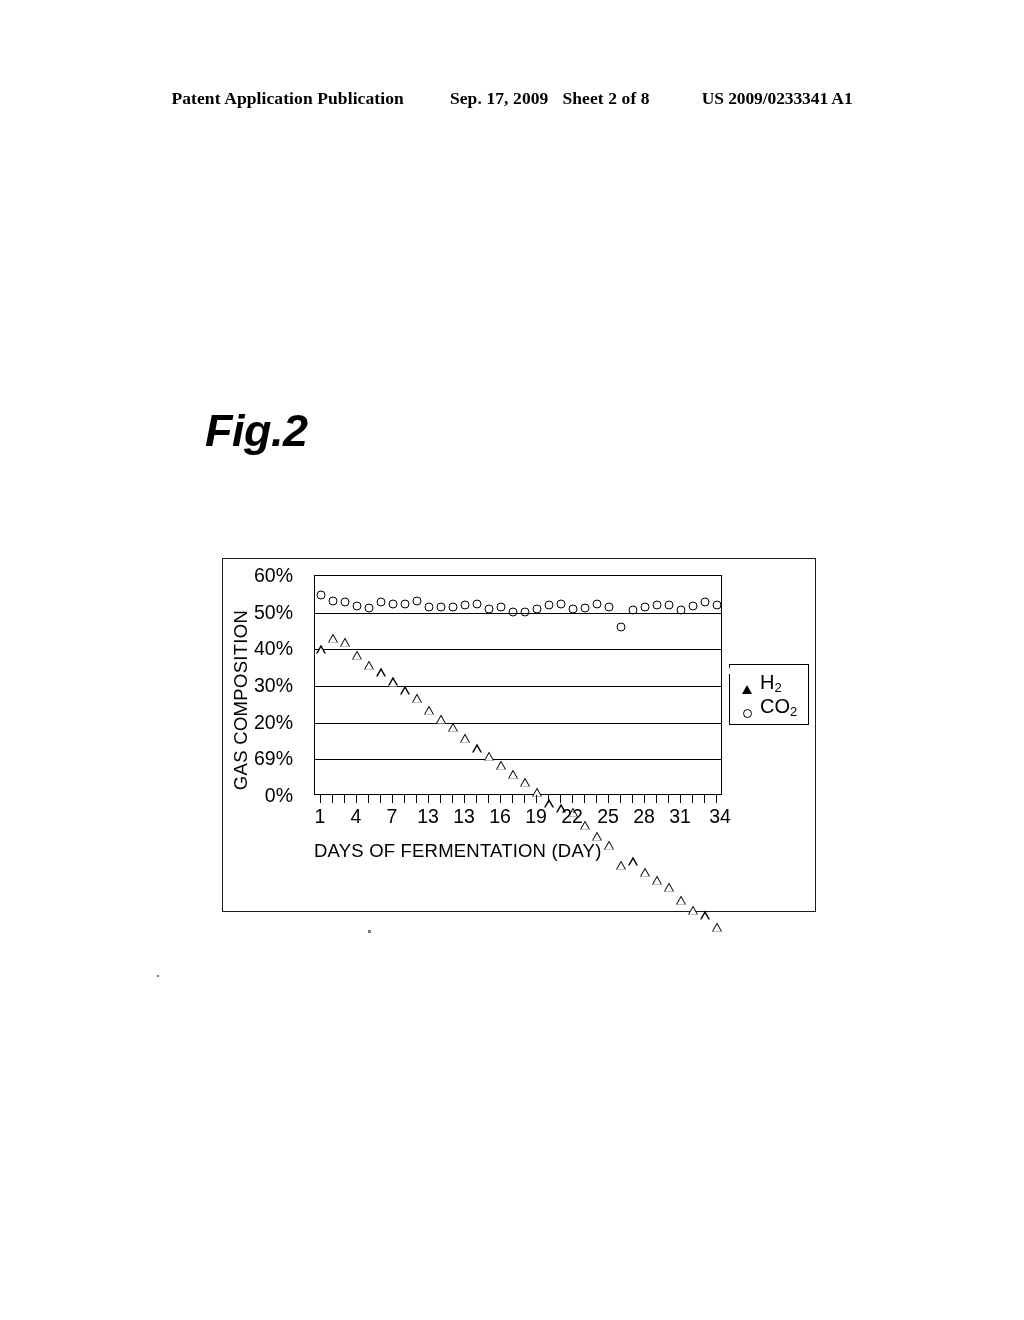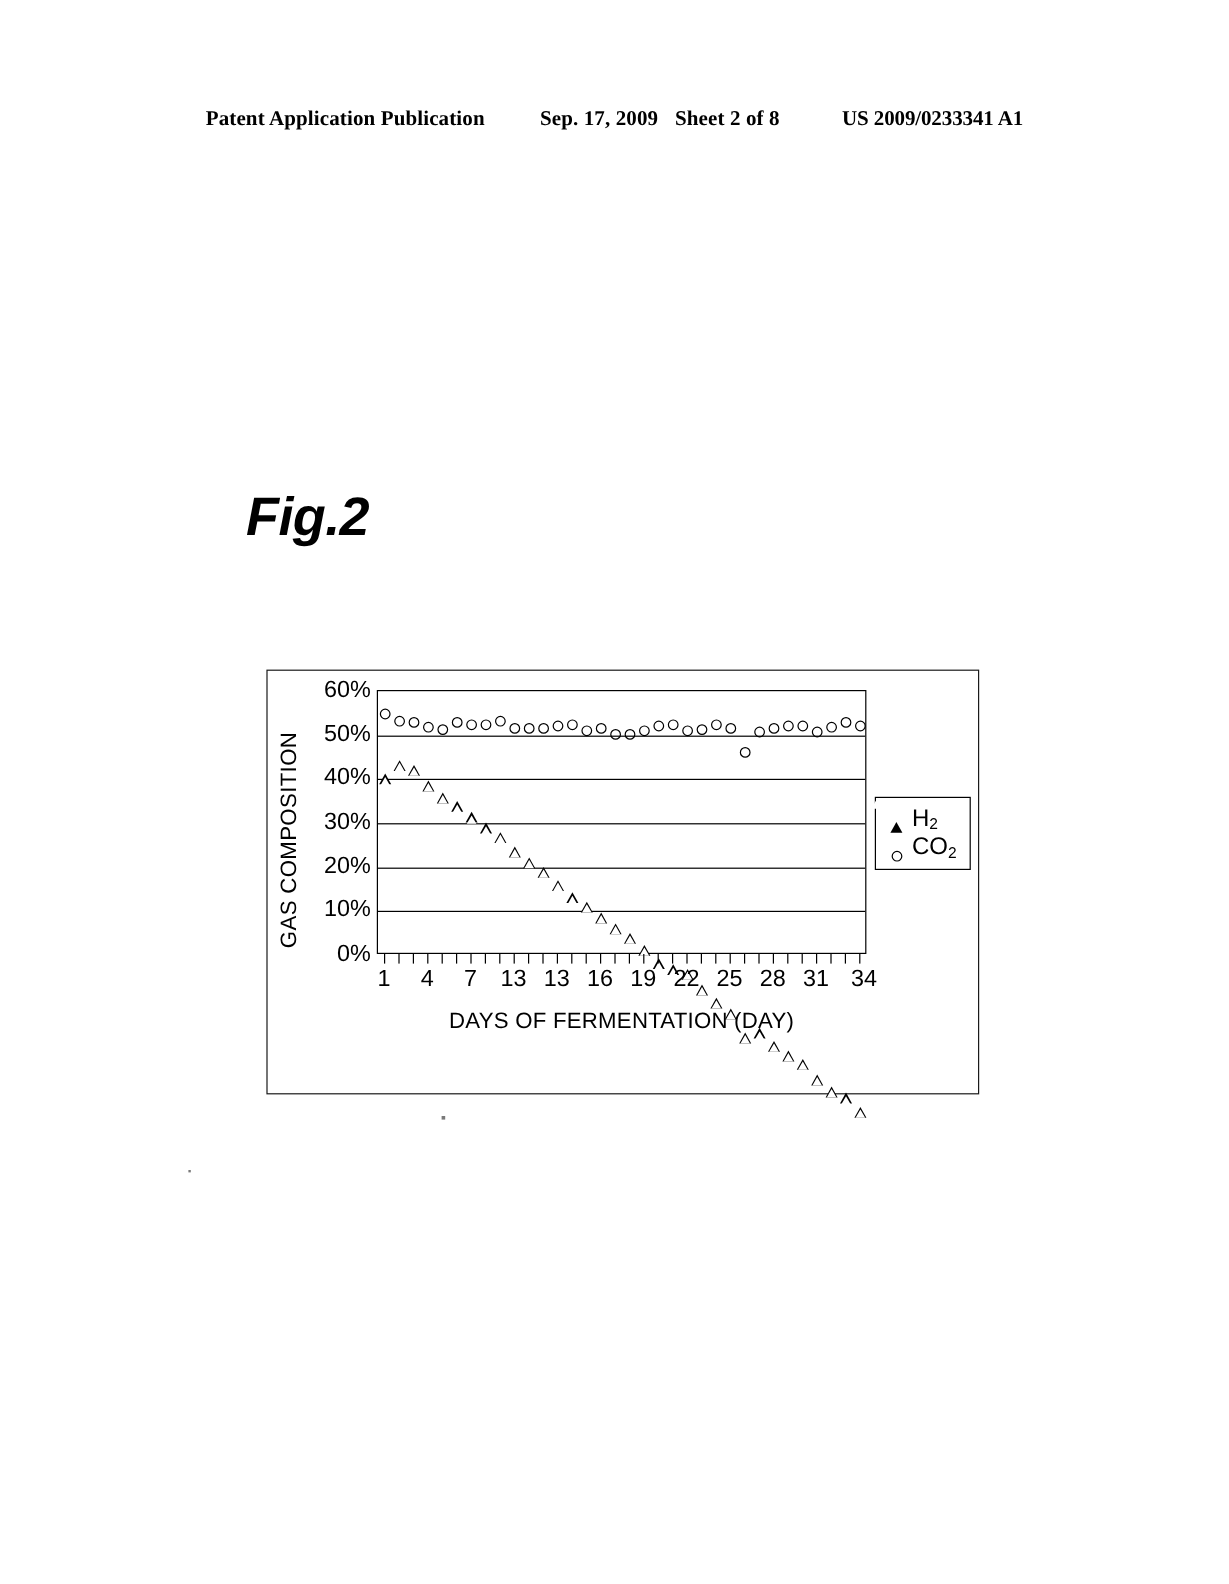--- a/index.html
+++ b/index.html
@@ -81,21 +81,21 @@
     font-family: "Liberation Sans", sans-serif;
     font-size: 18.5px;
     letter-spacing: 0.3px;
     color: #000000;
     white-space: nowrap;
   }
 
   
   #y-tick-labels {
     position: absolute;
-    left: 22px;
+    left: 6px;
     top: 16px;
     width: 64px;
     height: 220px;
     text-decoration: underline;
   }
   #y-tick-labels .ytick {
     position: absolute;
     right: 0;
     width: 64px;
     text-align: right;
@@ -192,21 +192,20 @@
     color: #000000;
     white-space: nowrap;
   }
 
   
   #x-axis-title {
     position: absolute;
     left: 91px;
     top: 281px;
     width: 408px;
-    text-align: center;
     font-family: "Liberation Sans", sans-serif;
     font-size: 18.5px;
     letter-spacing: 0.2px;
     color: #000000;
     white-space: nowrap;
   }
 
   
   #legend-box {
     position: absolute;
@@ -266,21 +265,21 @@
   <div id="chart-area">
 
     <div id="y-axis-title">GAS COMPOSITION</div>
 
     <div id="y-tick-labels">
         <div class="ytick" style="top: 0px;">60%</div>
         <div class="ytick" style="top: 36.6667px;">50%</div>
         <div class="ytick" style="top: 73.3333px;">40%</div>
         <div class="ytick" style="top: 110px;">30%</div>
         <div class="ytick" style="top: 146.667px;">20%</div>
-        <div class="ytick" style="top: 183.333px;">10%</div>
+        <div class="ytick" style="top: 183.333px;">69%</div>
         <div class="ytick" style="top: 220px;">0%</div>
       </div>
 
     <div id="plot-box">
         <div class="gridline" style="top: 36.6667px;"></div>
         <div class="gridline" style="top: 73.3333px;"></div>
         <div class="gridline" style="top: 110px;"></div>
         <div class="gridline" style="top: 146.667px;"></div>
         <div class="gridline" style="top: 183.333px;"></div>
         <div class="marker marker-triangle" style="left: 6px; top: 73.3333px;"></div>

